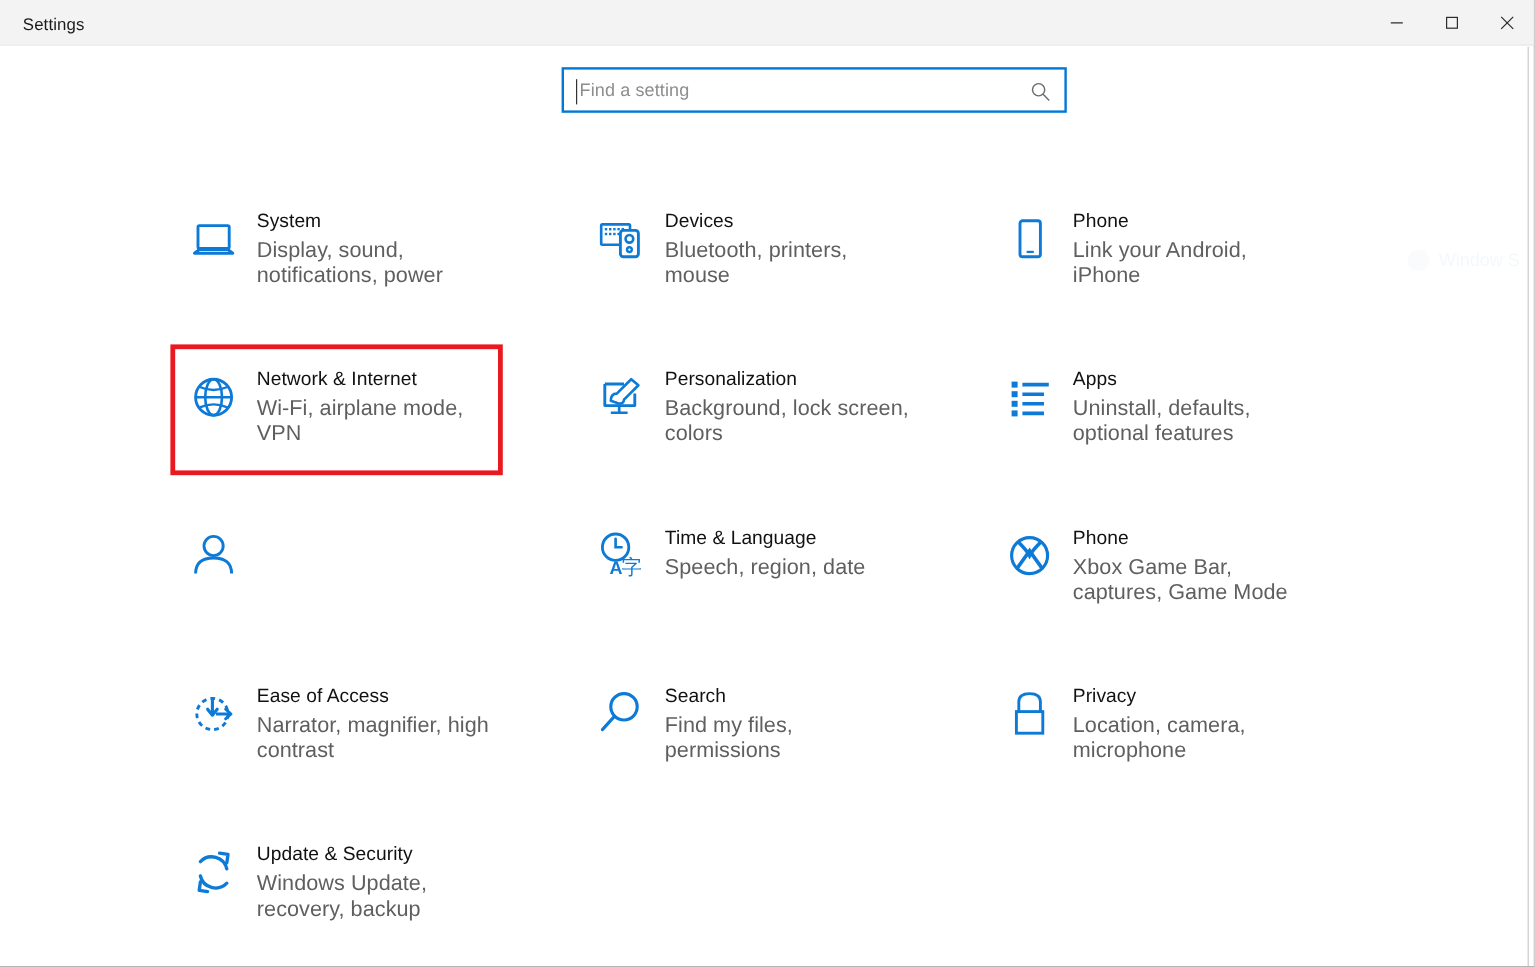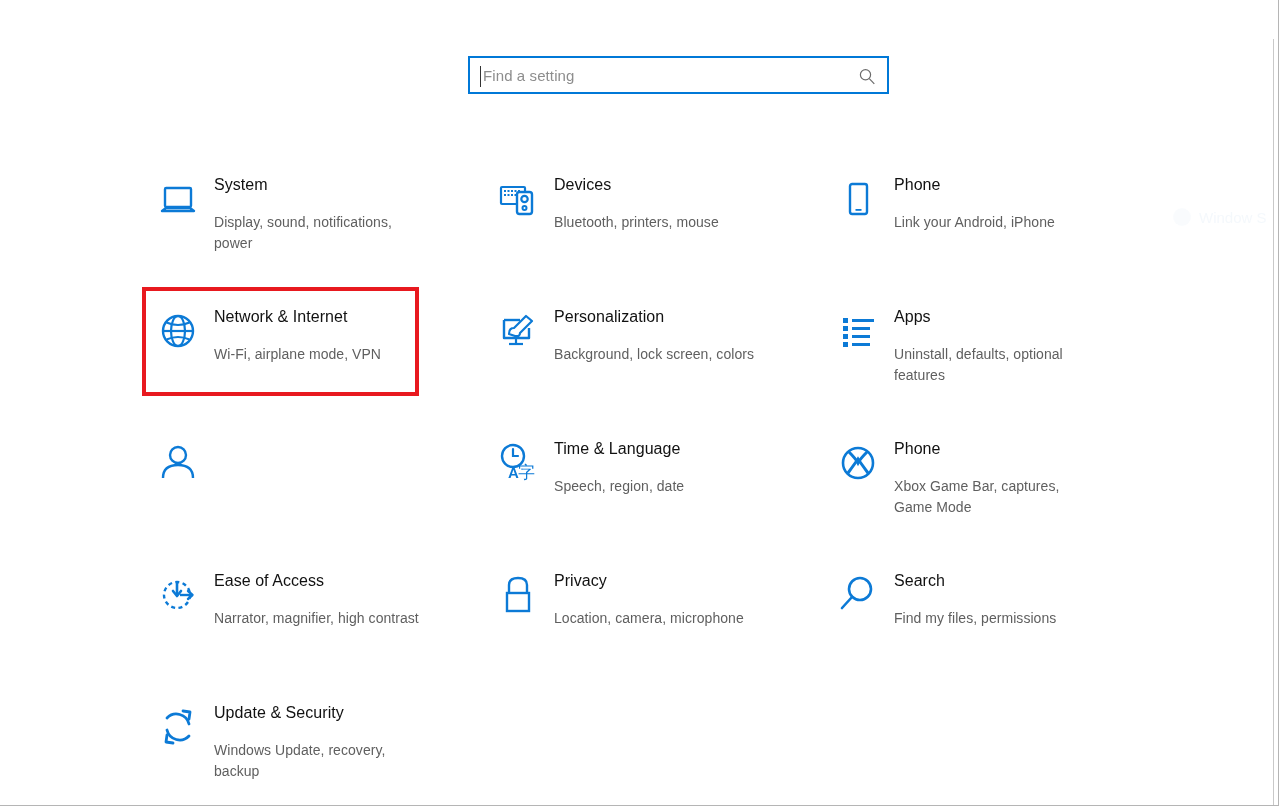--- a/index.html
+++ b/index.html
@@ -134,25 +134,25 @@
   .tile-text {
     padding-top: 2px;
   }
   .tile-title {
     font-size: 16px;
     color: #111111;
     line-height: 22px;
     letter-spacing: 0.05px;
   }
   .tile-sub {
-    font-size: 14px;
+    font-size: 18px;
     color: #5f5f5f;
     line-height: 21px;
     max-width: 205px;
-    margin-top: 16px;
+    margin-top: 2px;
     letter-spacing: 0.05px;
   }
 
   
   .highlight-box {
     position: absolute;
     left: 142px;
     top: 287px;
     width: 277px;
     height: 109px;
@@ -195,20 +195,47 @@
     background: #ffffff;
     border-left: 1px solid #c9c9c9;
     box-sizing: border-box;
   }
 </style>
 </head>
 <body>
 
 <div id="app">
 
+  <div class="titlebar">
+    <div class="title-text">Settings</div>
+    <div class="win-controls">
+      <div class="win-btn">
+        <span>
+          <svg width="12" height="12" viewBox="0 0 12 12">
+              <line x1="1" y1="6" x2="11" y2="6" stroke="#2b2b2b" stroke-width="1"></line>
+            </svg>
+        </span>
+      </div>
+      <div class="win-btn">
+        <span>
+          <svg width="12" height="12" viewBox="0 0 12 12">
+              <rect x="1.5" y="1.5" width="9" height="9" fill="none" stroke="#2b2b2b" stroke-width="1"></rect>
+            </svg>
+        </span>
+      </div>
+      <div class="win-btn close">
+        <span>
+          <svg width="12" height="12" viewBox="0 0 12 12">
+              <line x1="1" y1="1" x2="11" y2="11" stroke="#2b2b2b" stroke-width="1"></line>
+              <line x1="11" y1="1" x2="1" y2="11" stroke="#2b2b2b" stroke-width="1"></line>
+            </svg>
+        </span>
+      </div>
+    </div>
+  </div>
 
   <div class="search-wrap">
     <div class="search-box">
       <span class="caret"></span>
       <span class="search-placeholder">Find a setting</span>
       <span class="search-icon">
         <svg width="18" height="18" viewBox="0 0 18 18">
           <circle cx="7.5" cy="6.8" r="5.1" fill="none" stroke="#6b6b6b" stroke-width="1.2"></circle>
           <line x1="11.3" y1="10.6" x2="16.3" y2="15.8" stroke="#6b6b6b" stroke-width="1.2"></line>
         </svg>
@@ -386,40 +413,40 @@
         </div>
         <div class="tile-text">
           <div class="tile-title">Ease of Access</div>
           <div class="tile-sub">Narrator, magnifier, high contrast</div>
         </div>
       </div>
 
       <div class="tile">
         <div class="tile-icon">
           <svg width="44" height="44" viewBox="0 0 44 44">
+            <circle cx="24" cy="15" r="11" fill="none" stroke="#0c7ad6" stroke-width="2.6"></circle>
+            <line x1="16" y1="23" x2="6" y2="34" stroke="#0c7ad6" stroke-width="2.6" stroke-linecap="round"></line>
+          </svg>
+        </div>
+        <div class="tile-text">
+          <div class="tile-title">Search</div>
+          <div class="tile-sub">Find my files, permissions</div>
+        </div>
+      </div>
+
+      <div class="tile">
+        <div class="tile-icon">
+          <svg width="44" height="44" viewBox="0 0 44 44">
             <path d="M13 19 L13 11 Q13 4 22 4 Q31 4 31 11 L31 19" fill="none" stroke="#0c7ad6" stroke-width="2.4"></path>
             <rect x="11" y="19" width="22" height="18" fill="none" stroke="#0c7ad6" stroke-width="2.4"></rect>
           </svg>
         </div>
         <div class="tile-text">
           <div class="tile-title">Privacy</div>
           <div class="tile-sub">Location, camera, microphone</div>
-        </div>
-      </div>
-
-      <div class="tile">
-        <div class="tile-icon">
-          <svg width="44" height="44" viewBox="0 0 44 44">
-            <circle cx="24" cy="15" r="11" fill="none" stroke="#0c7ad6" stroke-width="2.6"></circle>
-            <line x1="16" y1="23" x2="6" y2="34" stroke="#0c7ad6" stroke-width="2.6" stroke-linecap="round"></line>
-          </svg>
-        </div>
-        <div class="tile-text">
-          <div class="tile-title">Search</div>
-          <div class="tile-sub">Find my files, permissions</div>
         </div>
       </div>
     </div>
 
     <div class="grid-row">
 
       <div class="tile">
         <div class="tile-icon">
           <svg width="44" height="44" viewBox="0 0 44 44">
             <path d="M33 18 A13 13 0 0 0 11 12" fill="none" stroke="#0c7ad6" stroke-width="2.8" stroke-linecap="round"></path>

